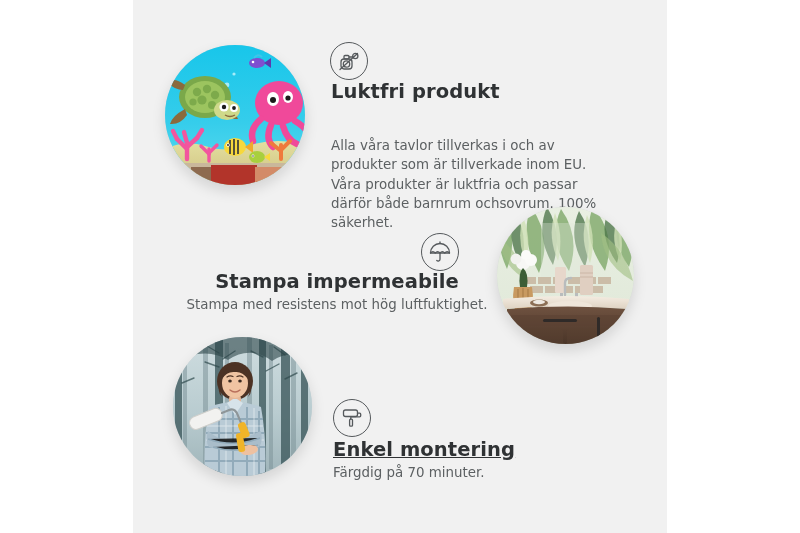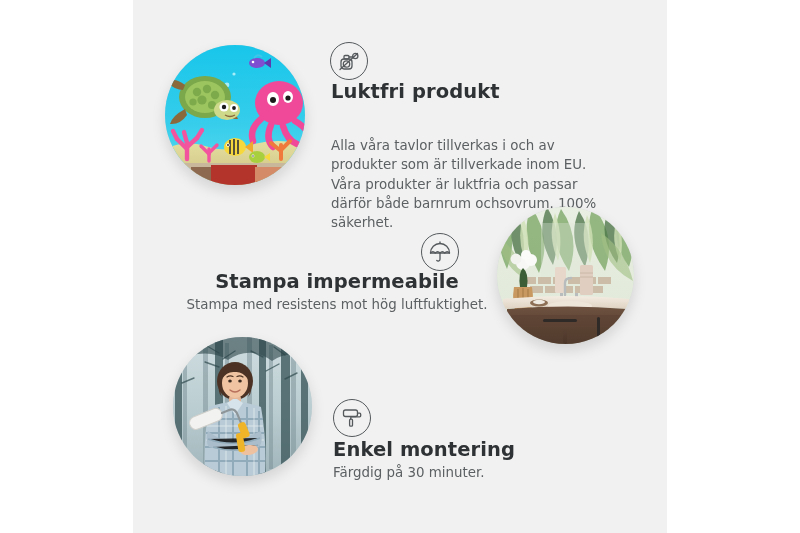--- a/index.html
+++ b/index.html
@@ -433,18 +433,18 @@
     </div>
 
     <div class="icon-badge" style="left:333px; top:399px;">
       <svg width="24" height="24" viewBox="0 0 24 24" fill="none" stroke="#55595c" stroke-width="1.3" stroke-linecap="round" stroke-linejoin="round">
         <rect x="3.5" y="4" width="14" height="6.5" rx="2"></rect>
         <path d="M17.5 7.2 h2.2 a1 1 0 0 1 1 1 v1.6 a1 1 0 0 1 -1 1 h-8 a1 1 0 0 0 -1 1 v1.2"></path>
         <rect x="9.6" y="13.2" width="2.9" height="7" rx="1"></rect>
       </svg>
     </div>
 
-    <div class="ftitle left" style="left:333px; top:438px;">Enkel montering</div>
-
-    <div class="fbody left" style="left:333px; top:463px; width:260px;">Färgdig på 30 minuter.</div>
+    <div class="ftitle left" style="left:333px; top:438px;text-decoration:underline;">Enkel montering</div>
+
+    <div class="fbody left" style="left:333px; top:463px; width:260px;">Färgdig på 70 minuter.</div>
   </div>
 
 </div>
 
 </body></html>

